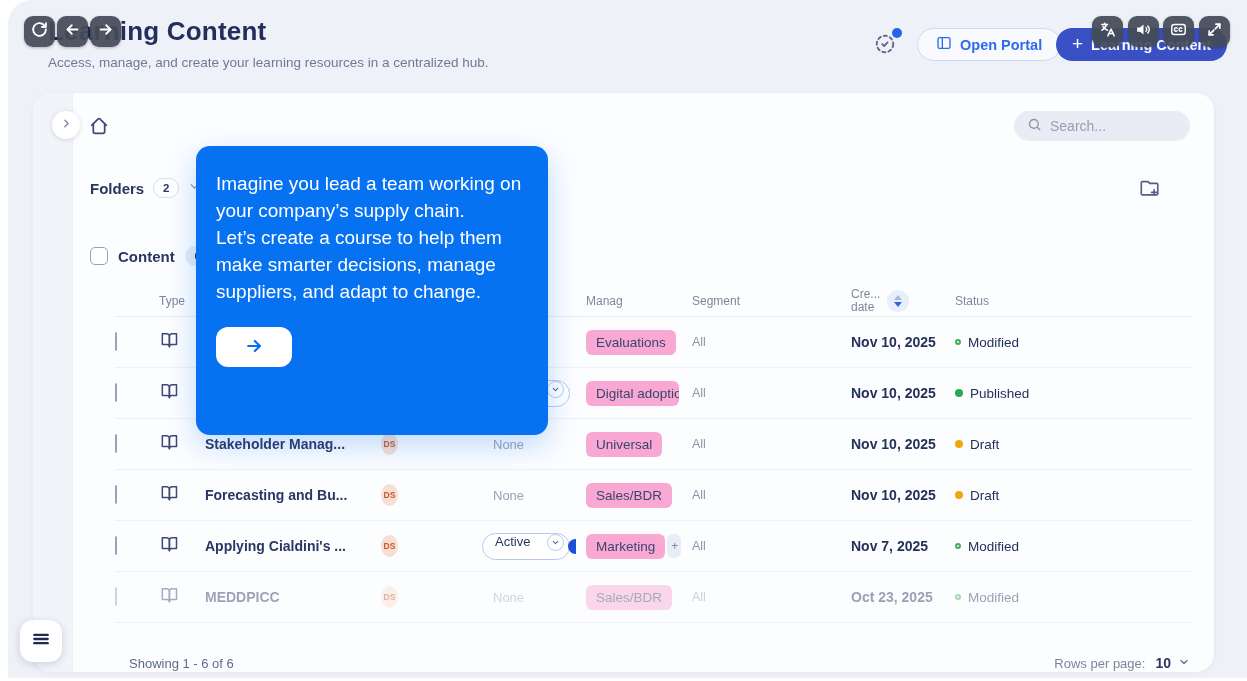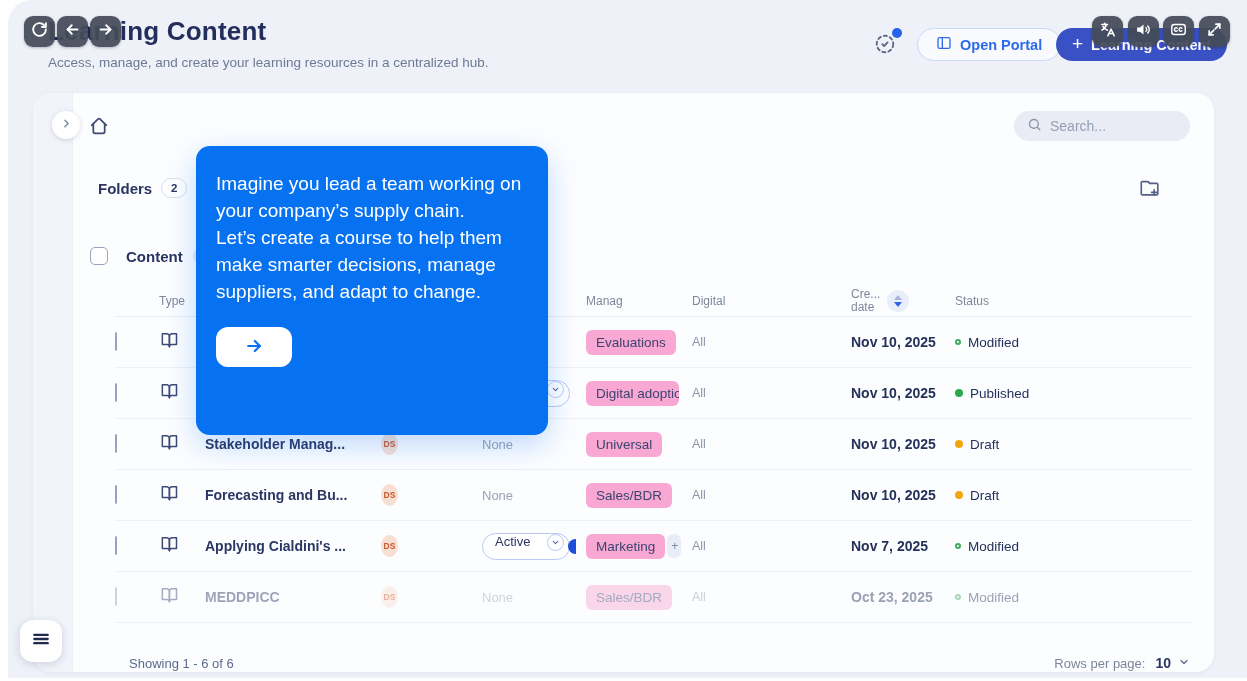--- a/index.html
+++ b/index.html
@@ -39,21 +39,21 @@
   .home-btn { position:absolute; left:55px; top:22px; width:24px; height:24px; color:#3c4a74; cursor:pointer; }
   .home-btn svg { width:22px; height:22px; }
 
   .search-box { position:absolute; right:24px; top:18px; width:176px; height:30px; border-radius:16px; background:#e9ecf4;
                 display:flex; align-items:center; gap:8px; padding:0 13px; color:#8b94a8; }
   .search-box svg { width:15px; height:15px; flex:none; }
   .search-box input { border:none; background:transparent; outline:none; font-size:14px; color:#566084; width:100%; font-family:inherit; }
   .search-box input::placeholder { color:#959eb2; }
 
   .folders-row { position:absolute; left:57px; top:85px; display:flex; align-items:center; gap:9px; }
-  .section-label { font-size:15px; font-weight:700; color:#2a3560;margin-left:8px; }
+  .section-label { font-size:15px; font-weight:700; color:#2a3560; }
   .count-badge { min-width:26px; height:20px; padding:0 8px; border-radius:10px; border:1px solid #d9dff0; background:#fff;
                  font-size:11.5px; font-weight:600; color:#2a3560; display:flex; align-items:center; justify-content:center; }
   .count-badge.filled { background:#e6eaf5; border-color:#e6eaf5; }
   .chev { color:#8b94a8; } .chev svg { width:13px; height:13px; }
   .newfolder-btn { position:absolute; right:52px; top:84px; width:23px; height:23px; color:#556086; cursor:pointer; }
   .newfolder-btn svg { width:22px; height:22px; }
 
   .content-row { position:absolute; left:57px; top:153px; display:flex; align-items:center; gap:10px; }
   .checkbox { width:18px; height:18px; border:1.6px solid #98a2bc; border-radius:5px; background:#fff; cursor:pointer; flex:none; }
 
@@ -71,21 +71,21 @@
   .trow.faded > * { opacity:.45; }
   .type-icon { color:#3c4a74; } .type-icon svg { width:20px; height:20px; }
   .c-name { font-size:14px; font-weight:700; color:#2a3763; white-space:nowrap; overflow:hidden; }
   .avatar { width:17px; height:22px; border-radius:50%; background:#f8dfd3; color:#c65a2e; font-size:8.5px; font-weight:700;
             display:flex; align-items:center; justify-content:center; letter-spacing:.2px; }
   .state-cell { position:relative; display:flex; align-items:center; }
   .state-pill { display:inline-flex; gap:17px; height:27px; padding:0 5px 0 12px; border:1.4px solid #b9c7f3;
                 border-radius:14px; font-size:13px; color:#2a3560; background:#fff; cursor:pointer; }
   .dd-circle { width:17px; height:17px; border-radius:50%; border:1.2px solid #b9c7f3; display:flex; align-items:center; justify-content:center; color:#5a6aa0; }
   .dd-circle svg { width:9px; height:9px; }
-  .state-none { font-size:13px; color:#9aa2b4; }
+  .state-none { font-size:13px; color:#9aa2b4;margin-left:11px; }
   .cursor-artifact { position:absolute; right:10px; width:8px; height:15px; background:#1d4fd7; border-radius:8px 0 0 8px; }
   .tags-cell { display:flex; align-items:center; gap:2px; overflow:hidden; }
   .tag-chip { background:#f9a8d4; border-radius:6px; padding:5px 10px; font-size:13.5px; color:#39456e; white-space:nowrap; flex:none; }
   .tag-chip.clip { max-width:93px; overflow:hidden; }
   .tag-overflow { background:#e9edf7; border-radius:6px; padding:5px 4px; font-size:12px; color:#7d88a3; width:14px; overflow:hidden; flex:none; }
   .c-seg { font-size:12.5px; color:#8d96a9; }
   .c-date { font-size:14px; font-weight:700; color:#253159; }
   .status-cell { display:flex; align-items:center; gap:7px; font-size:13.5px; color:#253159; }
   .status-dot { width:8px; height:8px; border-radius:50%; flex:none; }
   .status-dot.modified { border:2px solid #3fae5a; width:6px; height:6px; background:transparent; }
@@ -238,21 +238,21 @@
   </div>
 
   <div class="tbl">
     <div class="grid-row tbl-head">
       <div></div>
       <div>Type</div>
       <div></div>
       <div></div>
       <div></div>
       <div>Manag</div>
-      <div>Digital</div>
+      <div>Segment</div>
       <div class="hdr-created">
         <span class="two-line"><span>Cre...</span><br><span>date</span></span>
         <span class="sort-btn">
           <span class="tri-up"></span>
           <span class="tri-down"></span>
         </span>
       </div>
       <div>Status</div>
     </div>
     <div>

